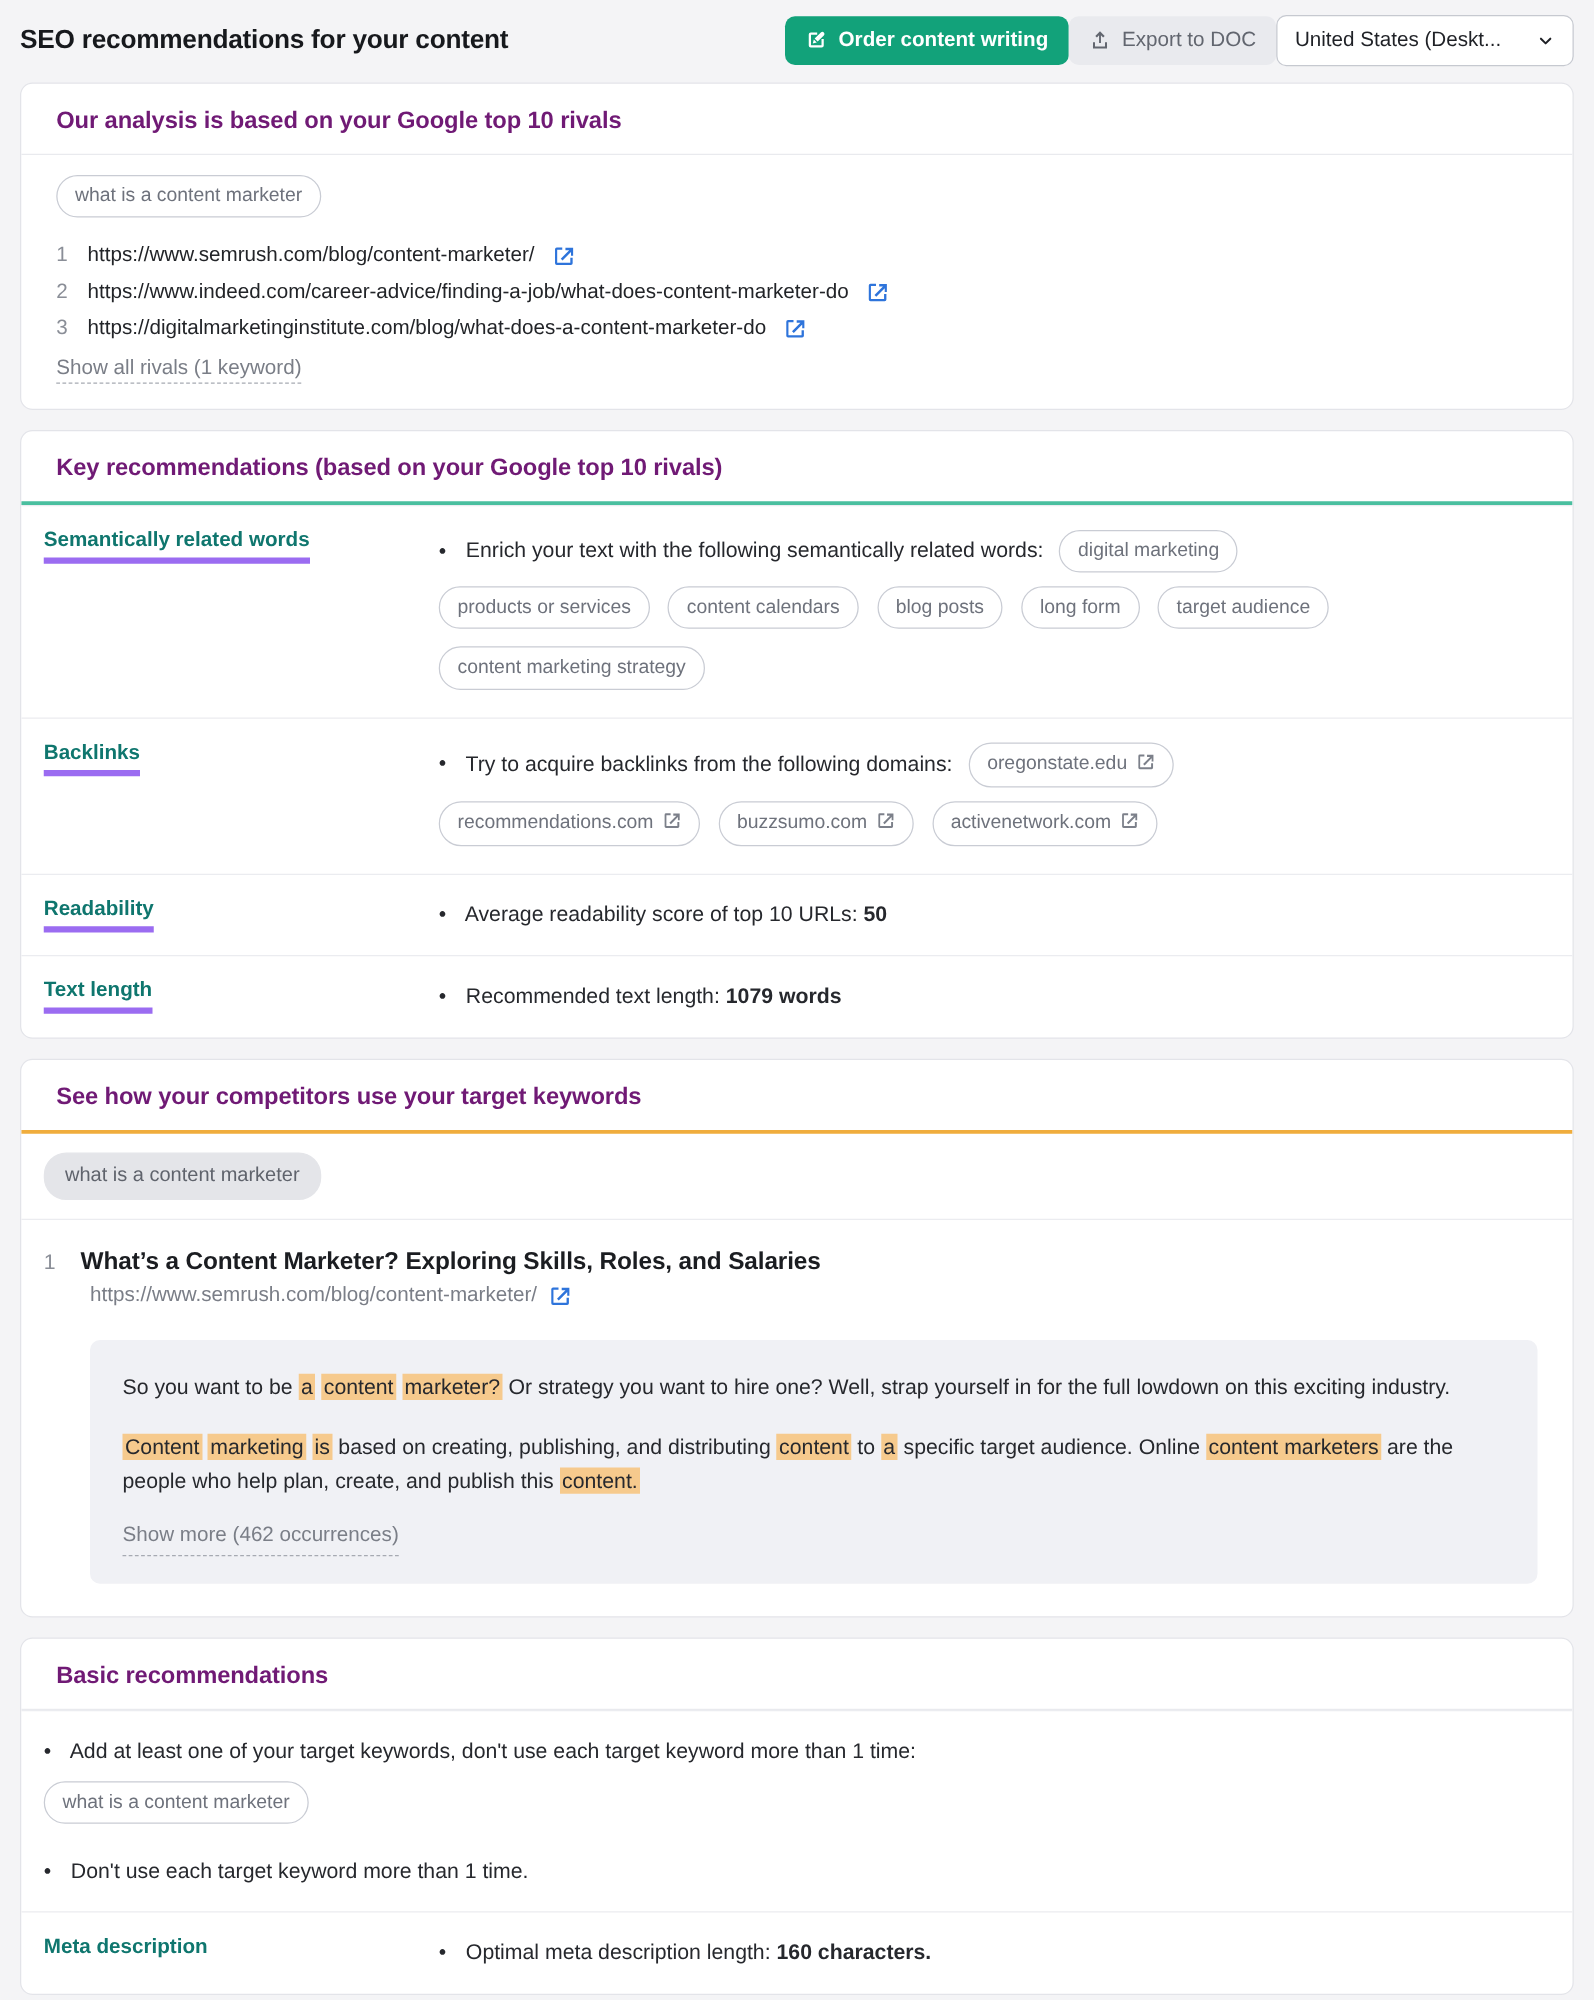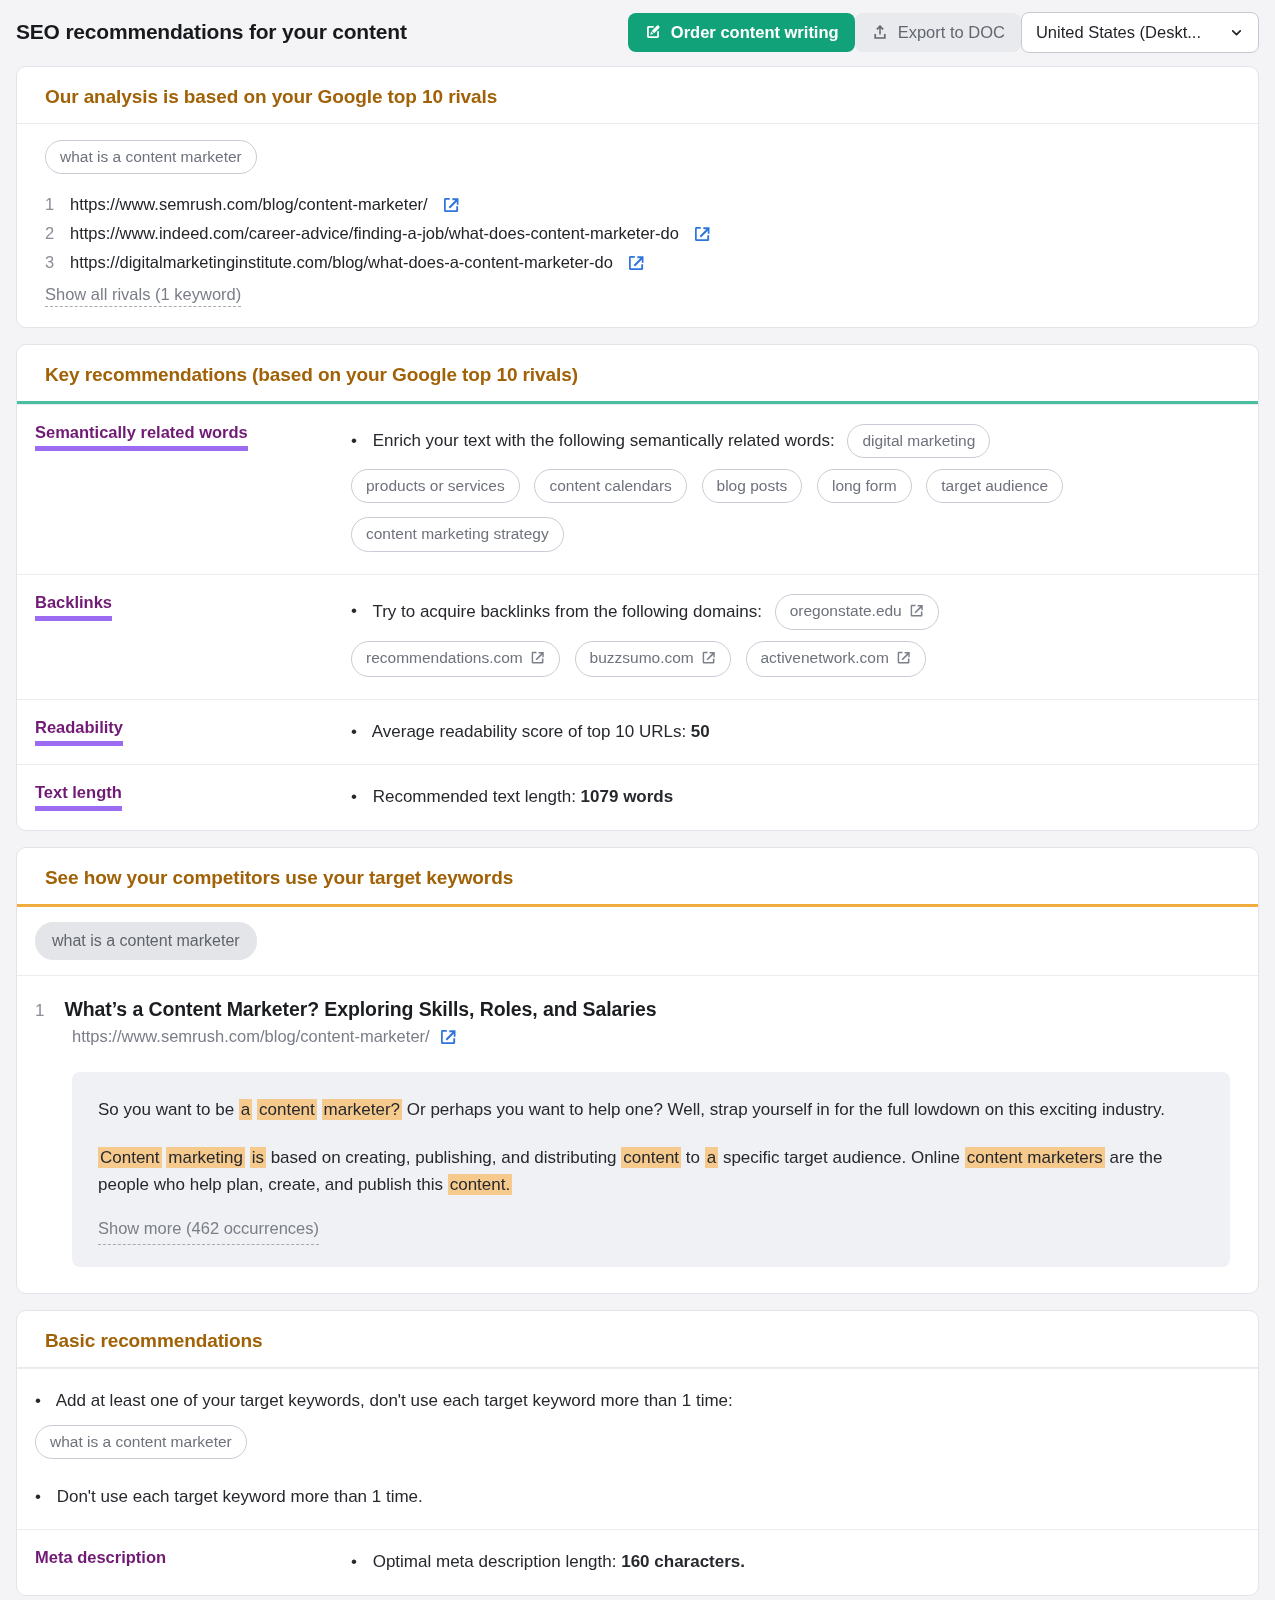--- a/index.html
+++ b/index.html
@@ -30,21 +30,21 @@
     padding:10px 14px; font-size:16.5px; color:#1f2126; cursor:pointer; line-height:1.15;
   }
   .select .icon svg { display:block; }
 
   
   .card {
     background:#fff; border:1px solid #e3e4e9; border-radius:10px;
     margin-bottom:16px; overflow:hidden;
   }
   .card-header { padding:19px 28px 15px; border-bottom:1px solid #e9eaee; }
-  .card-header h2 { margin:0; font-size:19px; font-weight:800; color:#a16207; letter-spacing:-.1px; }
+  .card-header h2 { margin:0; font-size:19px; font-weight:800; color:#701a75; letter-spacing:-.1px; }
   .card-header.accent-green  { border-bottom:3px solid var(--accentGreen); }
   .card-header.accent-orange { border-bottom:3px solid var(--accentOrange); }
 
   
   .chip {
     display:inline-block; border:1px solid #c9ccd4; border-radius:18px;
     background:#fff; padding:6px 14px; font-size:15.5px; color:#6e727c;
     line-height:1.3; vertical-align:middle; white-space:nowrap;
   }
   .chip-filled {
@@ -61,21 +61,21 @@
   .url-text { color:#222428; }
   .ext-blue { color:var(--linkBlue); display:inline-flex; }
   .link-dashed {
     display:inline-block; margin-top:8px; font-size:16.5px; color:#7a7e87;
     border-bottom:1px dashed #a6aab2; padding-bottom:2px; cursor:pointer; text-decoration:none;
   }
 
   
   .rec-row { display:flex; padding:15px 28px 15px 18px; border-top:1px solid #ebecf0; }
   .rec-row:first-of-type { border-top:none; }
-  .rec-label { width:316px; flex-shrink:0; padding-top:3px; font-size:16.5px; font-weight:800; color:#701a75; }
+  .rec-label { width:316px; flex-shrink:0; padding-top:3px; font-size:16.5px; font-weight:800; color:#0f766e; }
   .label-underlined { display:inline-block; border-bottom:5px solid var(--purple); padding-bottom:4px; }
   .rec-content { flex:1; font-size:17px; color:#26282d; }
   .bullet-line { padding:4px 0; line-height:1.55; }
   .bullet-line::before { content:"•"; color:#26282d; margin-right:11px; }
   .bullet-line .chip { margin-left:8px; }
   .chip-line { padding:3px 0; }
   .chip-line .chip { margin:4px 10px 4px 0;text-align:right; }
   .bullet-line b, .bullet-line .bold { font-weight:800; }
   .mt { margin-top:14px; }
 
@@ -275,21 +275,21 @@
         <span>https://www.semrush.com/blog/content-marketer/</span>
         <span class="ext-blue">
           <svg width="18" height="18" viewBox="0 0 24 24" fill="currentColor">
               <path d="M13.8 3v2.6h4l-9 9 1.9 1.9 9-9v4H22V3h-8.2z"></path>
               <path d="M19 13.6V19H5V5h5.4V2.6H4.6A1.9 1.9 0 0 0 2.7 4.5v15A1.9 1.9 0 0 0 4.6 21.4h15a1.9 1.9 0 0 0 1.9-1.9v-5.9H19z"></path>
             </svg>
         </span>
       </div>
 
       <div class="excerpt">
-        <p><span>So you want to be </span><span class="hl">a</span><span> </span><span class="hl">content</span><span> </span><span class="hl">marketer?</span><span> Or perhaps you want to help one? Well, strap yourself in for the full lowdown on this exciting industry.</span></p>
+        <p><span>So you want to be </span><span class="hl">a</span><span> </span><span class="hl">content</span><span> </span><span class="hl">marketer?</span><span> Or strategy you want to hire one? Well, strap yourself in for the full lowdown on this exciting industry.</span></p>
         <p><span class="hl">Content</span><span> </span><span class="hl">marketing</span><span> </span><span class="hl">is</span><span> based on creating, publishing, and distributing </span><span class="hl">content</span><span> to </span><span class="hl">a</span><span> specific target audience. Online </span><span class="hl">content marketers</span><span> are the people who help plan, create, and publish this </span><span class="hl">content.</span></p>
         <a class="link-dashed">Show more (462 occurrences)</a>
       </div>
     </div>
   </section>
 
   <section class="card">
     <div class="card-header">
       <h2>Basic recommendations</h2>
     </div>

